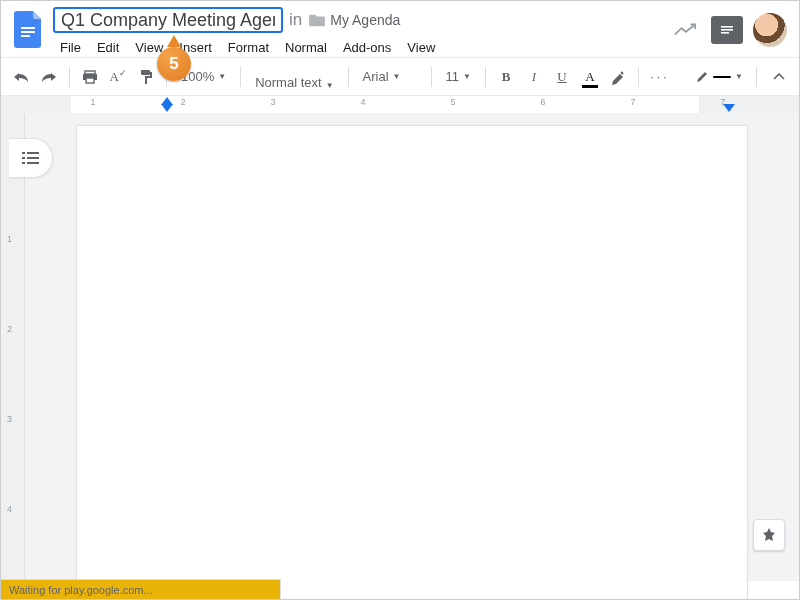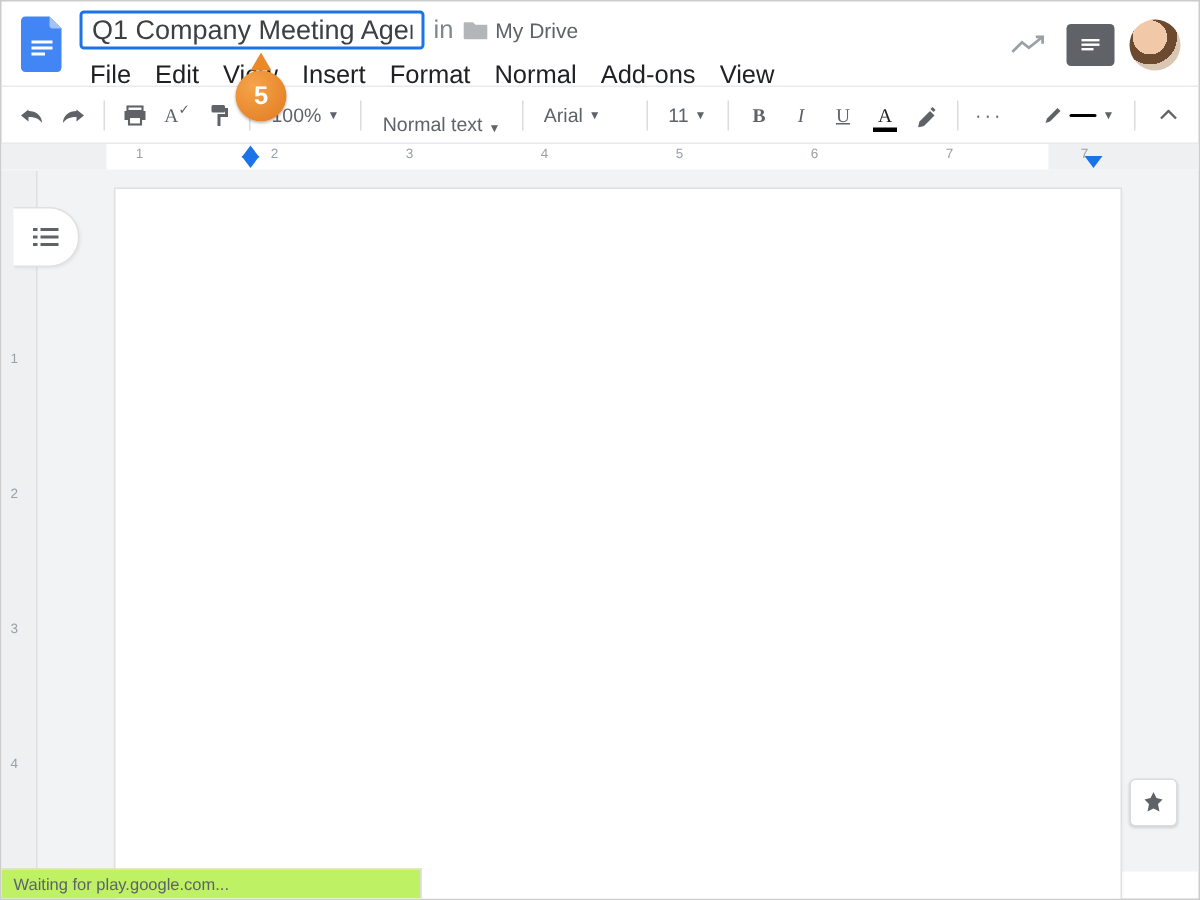--- a/index.html
+++ b/index.html
@@ -36,21 +36,21 @@
     height: 26px;
     color:#3c4043;
     outline:none;
     width: 230px;
     font-family: Arial, sans-serif;
   }
   .in-text { color:#80868b; font-size:17px; }
   .folder-chip { display:flex; align-items:center; gap:4px; color:#5f6368; font-size:14px;}
   .folder-chip svg { opacity:0.6; }
   .menu-row { display:flex; gap:2px; padding:4px 0 0 4px;}
-  .menu-item { font-size:17px; color:#202124; padding:3px 7px; border-radius:3px; cursor:pointer;}
+  .menu-item { font-size:13px; color:#202124; padding:3px 7px; border-radius:3px; cursor:pointer;}
 
   .header-right {
     margin-left:auto;
     display:flex;
     align-items:center;
     gap:10px;
     padding-right:4px;
     padding-top:6px;
   }
   .icon-btn {
@@ -144,21 +144,21 @@
   .explore-chip{
     position:absolute;right:14px;bottom:30px;width:32px;height:32px;
     background:#fff;border:1px solid #dadce0;border-radius:4px;
     display:flex;align-items:center;justify-content:center;
     box-shadow:0 1px 2px rgba(0,0,0,0.15);
   }
 
   
   .status-bar{
     position:absolute;left:0;bottom:0;height:20px;width:280px;
-    background:#bef264;border-top:1px solid #ddd;border-right:1px solid #ddd;
+    background:#eab308;border-top:1px solid #ddd;border-right:1px solid #ddd;
     font-size:11px;color:#5f6368;display:flex;align-items:center;padding:0 8px;
   }
 
   
   .callout{
     position:absolute;left:156px;top:46px;width:34px;height:42px;pointer-events:none;
   }
   .callout .pin{
     width:34px;height:34px;border-radius:50%;
     background:radial-gradient(circle at 35% 30%, #f6a44a, #e07a1f);
@@ -187,21 +187,21 @@
     </svg>
   </div>
   <div class="title-block">
     <div class="title-row">
       <input class="doc-title-input" value="Q1 Company Meeting Agenda" style="">
       <span class="in-text">in</span>
       <span class="folder-chip">
         <svg width="18" height="14" viewBox="0 0 20 16">
             <path d="M2 2h6l2 2h8a1 1 0 0 1 1 1v9a1 1 0 0 1 -1 1H2a1 1 0 0 1 -1 -1V3a1 1 0 0 1 1 -1z" fill="#80868b"></path>
           </svg>
-        <span>My Drive</span>
+        <span>My Agenda</span>
       </span>
     </div>
     <div class="menu-row">
       <span class="menu-item">File</span>
       <span class="menu-item">Edit</span>
       <span class="menu-item">View</span>
       <span class="menu-item">Insert</span>
       <span class="menu-item">Format</span>
       <span class="menu-item">Normal</span>
       <span class="menu-item">Add-ons</span>

